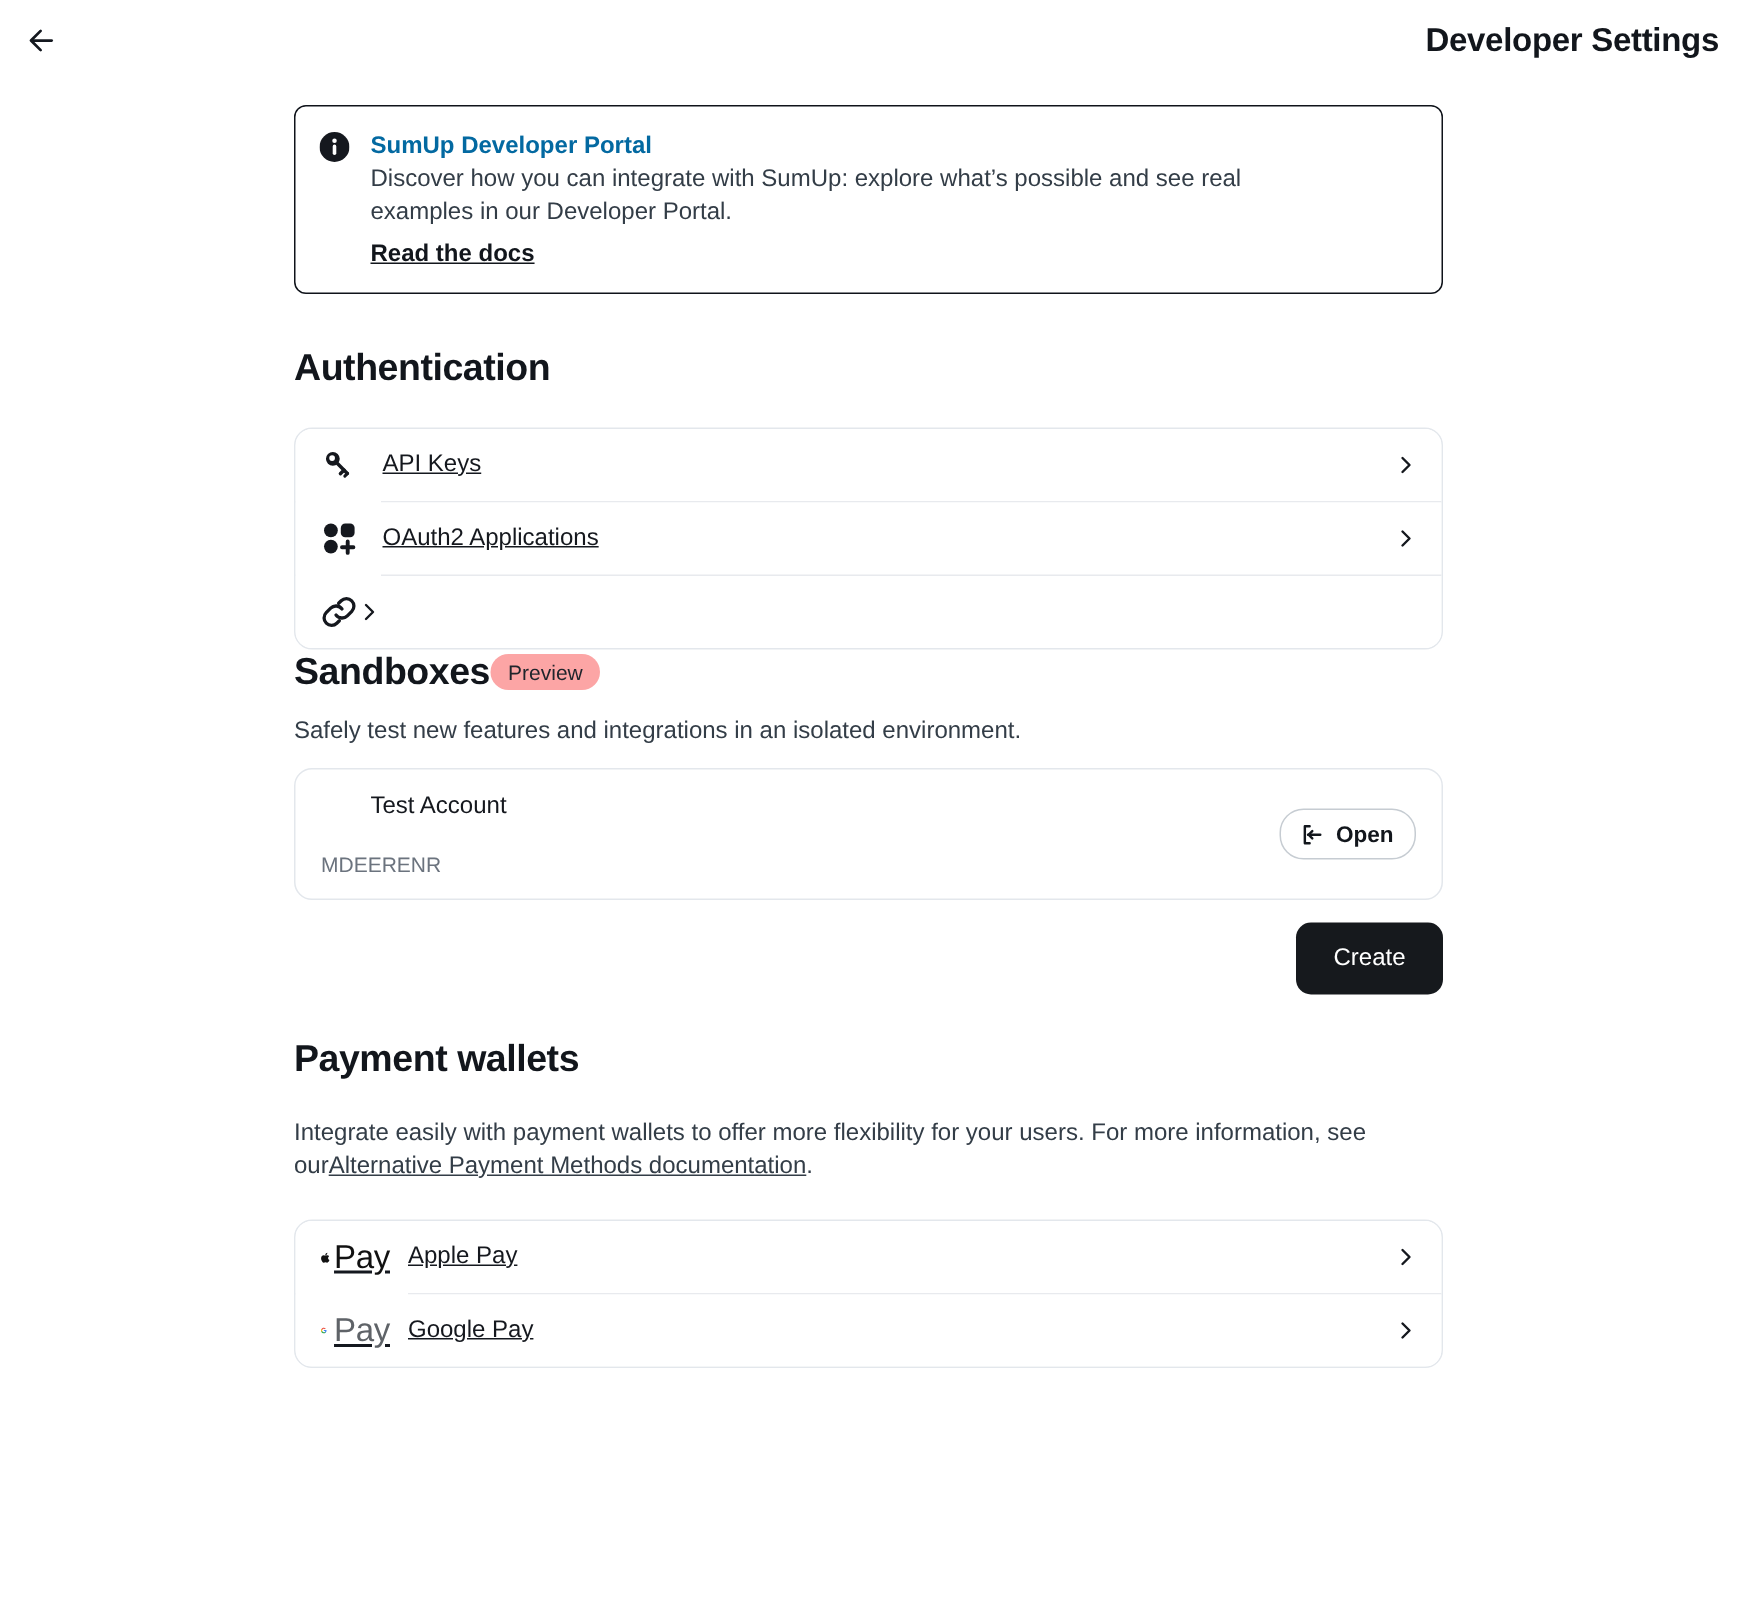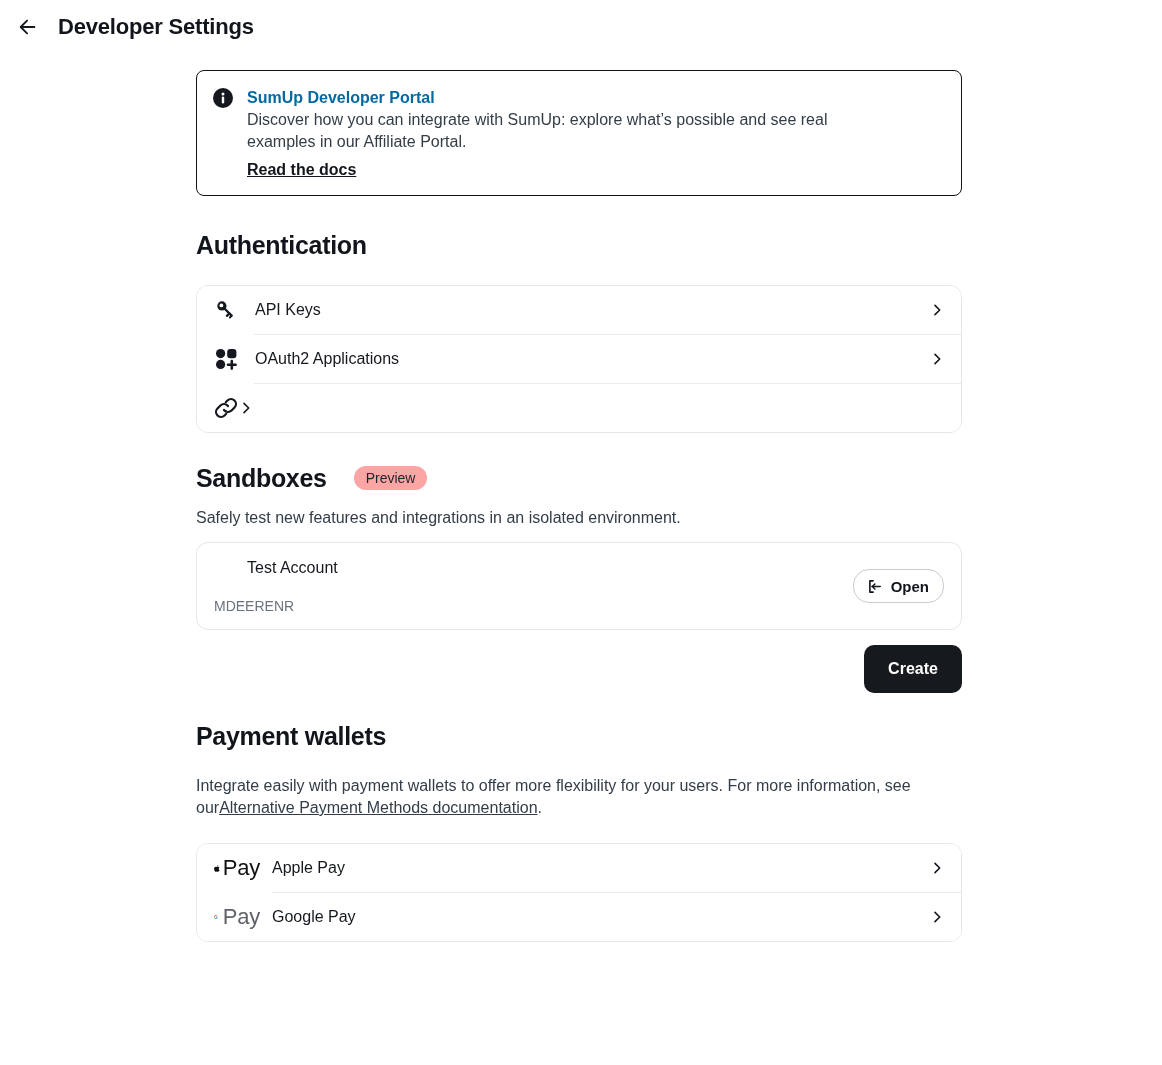--- a/index.html
+++ b/index.html
@@ -9,20 +9,21 @@
     min-height: 1065px;
     font-family: "Liberation Sans", sans-serif;
     color: #14181f;
     position: relative;
   }
   .header {
     display: flex;
     align-items: center;
     gap: 18px;
     padding: 14px 16px 12px 16px;
+    justify-content: space-between;
   }
   .back-btn {
     width: 24px; height: 24px;
     display: flex; align-items: center; justify-content: center;
     background: none; border: none; cursor: pointer; color: #14181f;
   }
   .page-title {
     font-size: 22px;
     font-weight: 700;
     letter-spacing: -0.2px;
@@ -80,41 +81,41 @@
     overflow: hidden;
     background: #fff;
   }
   .list-row {
     height: 48px;
     display: flex;
     align-items: center;
     padding: 0 16px 0 17px;
     cursor: pointer;
     background: #fff;
+    text-decoration: underline;
   }
   .row-icon {
     width: 24px; height: 24px;
     display: flex; align-items: center; justify-content: center;
     color: #15181e;
   }
   .row-label {
     margin-left: 17px;
     font-size: 16px;
     color: #15181e;
     flex: 1;
   }
   .row-chevron { color: #15181e; display: flex; }
   .divider { height: 1px; background: #e8eaee; margin-left: 57px; }
   .divider.wallet { margin-left: 75px; }
   
   .sandbox-heading-row {
-    margin-top: 30px;
-    display: flex;
-    align-items: center;
-    gap: 27px;
+    display: flex;
+    align-items: center;
+    gap: 0;
   }
   .badge {
     background: #fca5a5;
     color: #1f242b;
     font-size: 14px;
     line-height: 18px;
     padding: 3px 12px;
     border-radius: 999px;
   }
   .sandbox-desc { margin-top: 14px; }
@@ -148,21 +149,21 @@
   .create-btn {
     background: #16191d;
     color: #ffffff;
     border: none;
     border-radius: 10px;
     min-width: 98px;
     height: 48px;
     padding: 0 24px;
     font-family: "Liberation Sans", sans-serif;
     font-size: 16px;
-    font-weight: 700;
+    font-weight: 400;
     cursor: pointer;
   }
   .wallets-heading { margin-top: 28px; }
   .wallets-desc { margin-top: 24px; }
   .wallet-card { margin-top: 24px; }
   .wallet-logo {
     width: 46px;
     display: flex;
     align-items: center;
     gap: 2px;
@@ -193,21 +194,21 @@
   <div class="notice">
     <span class="notice-icon">
       <svg width="20" height="20" viewBox="0 0 20 20">
           <circle cx="10" cy="10" r="10" fill="#15181e"></circle>
           <circle cx="10" cy="5.9" r="1.5" fill="#fff"></circle>
           <rect x="8.8" y="8.4" width="2.4" height="7" rx="1.2" fill="#fff"></rect>
         </svg>
     </span>
     <div>
       <div class="notice-title">SumUp Developer Portal</div>
-      <div class="notice-body">Discover how you can integrate with SumUp: explore what’s possible and see real examples in our Affiliate Portal.</div>
+      <div class="notice-body">Discover how you can integrate with SumUp: explore what’s possible and see real examples in our Developer Portal.</div>
       <a class="notice-link">Read the docs</a>
     </div>
   </div>
 
   <h2 class="section-heading auth-heading">Authentication</h2>
 
   <div class="list-card">
     <div class="list-row">
       <span class="row-icon">
         <svg width="24" height="24" viewBox="0 0 24 24">

